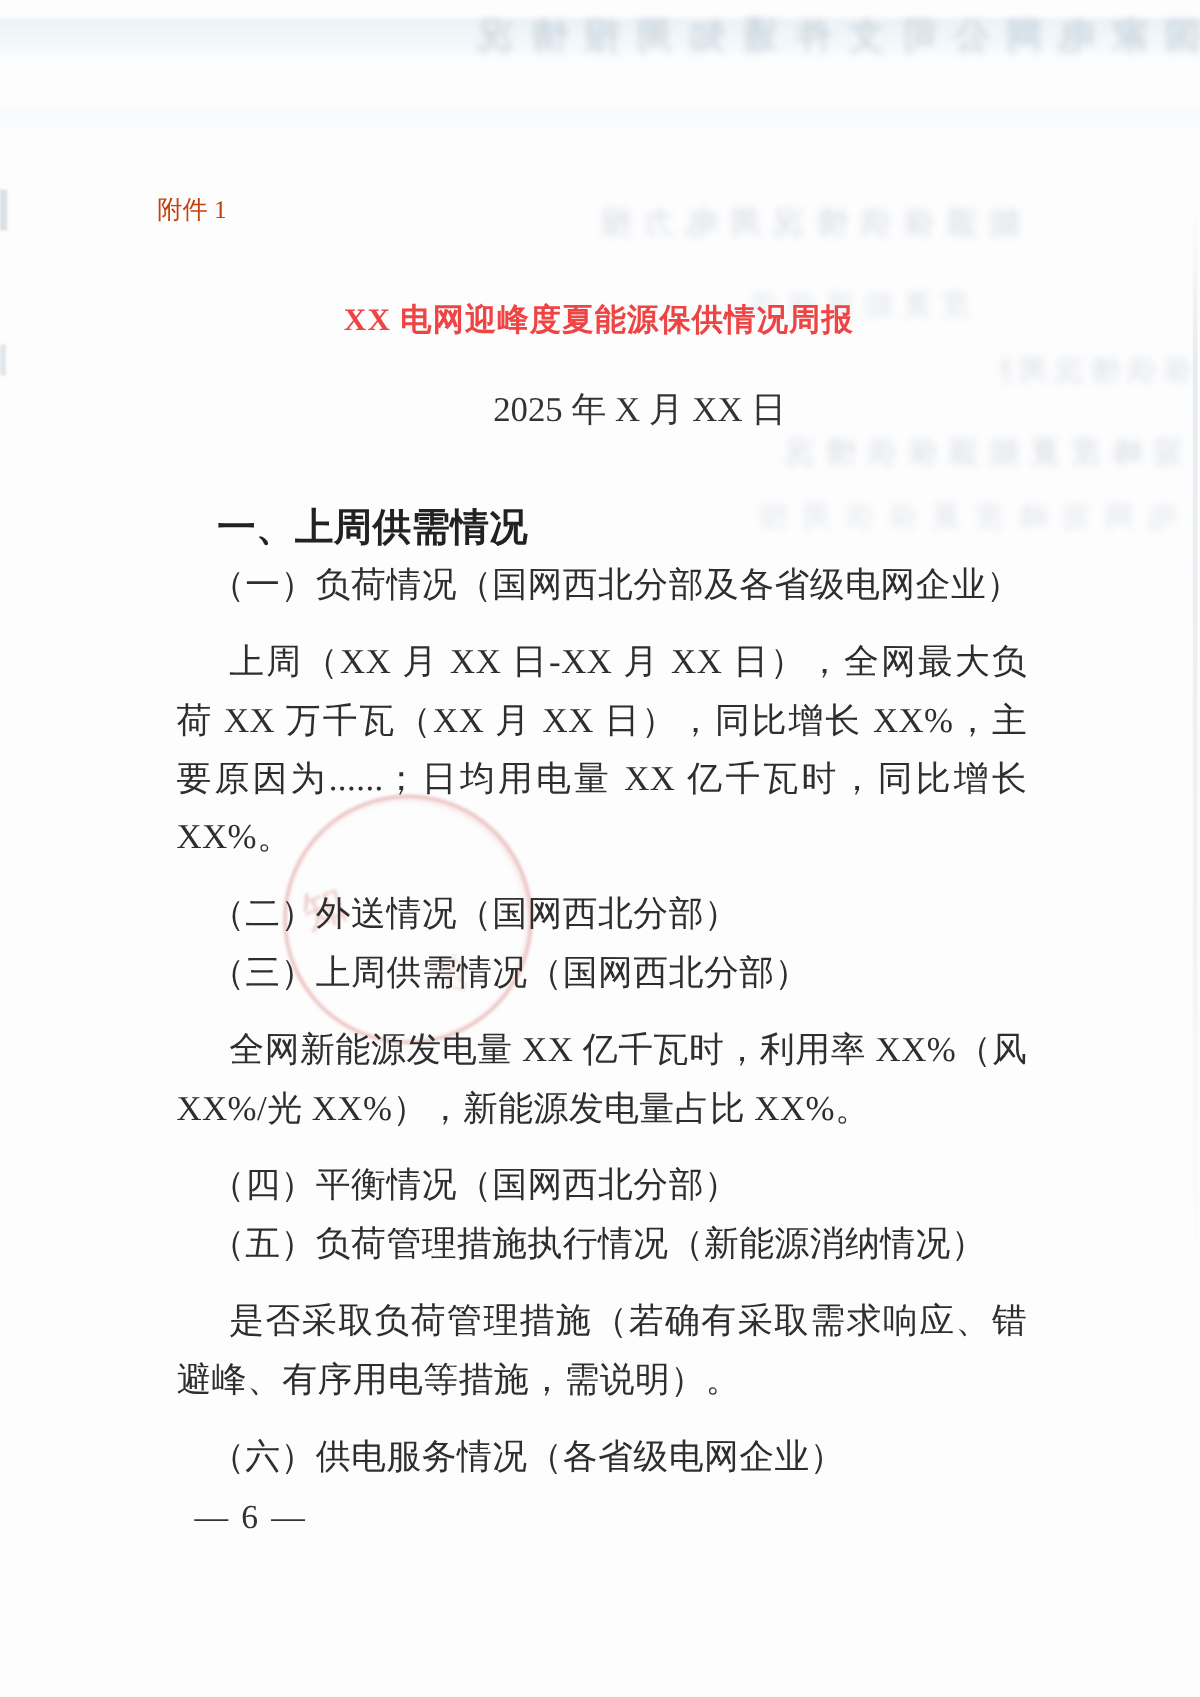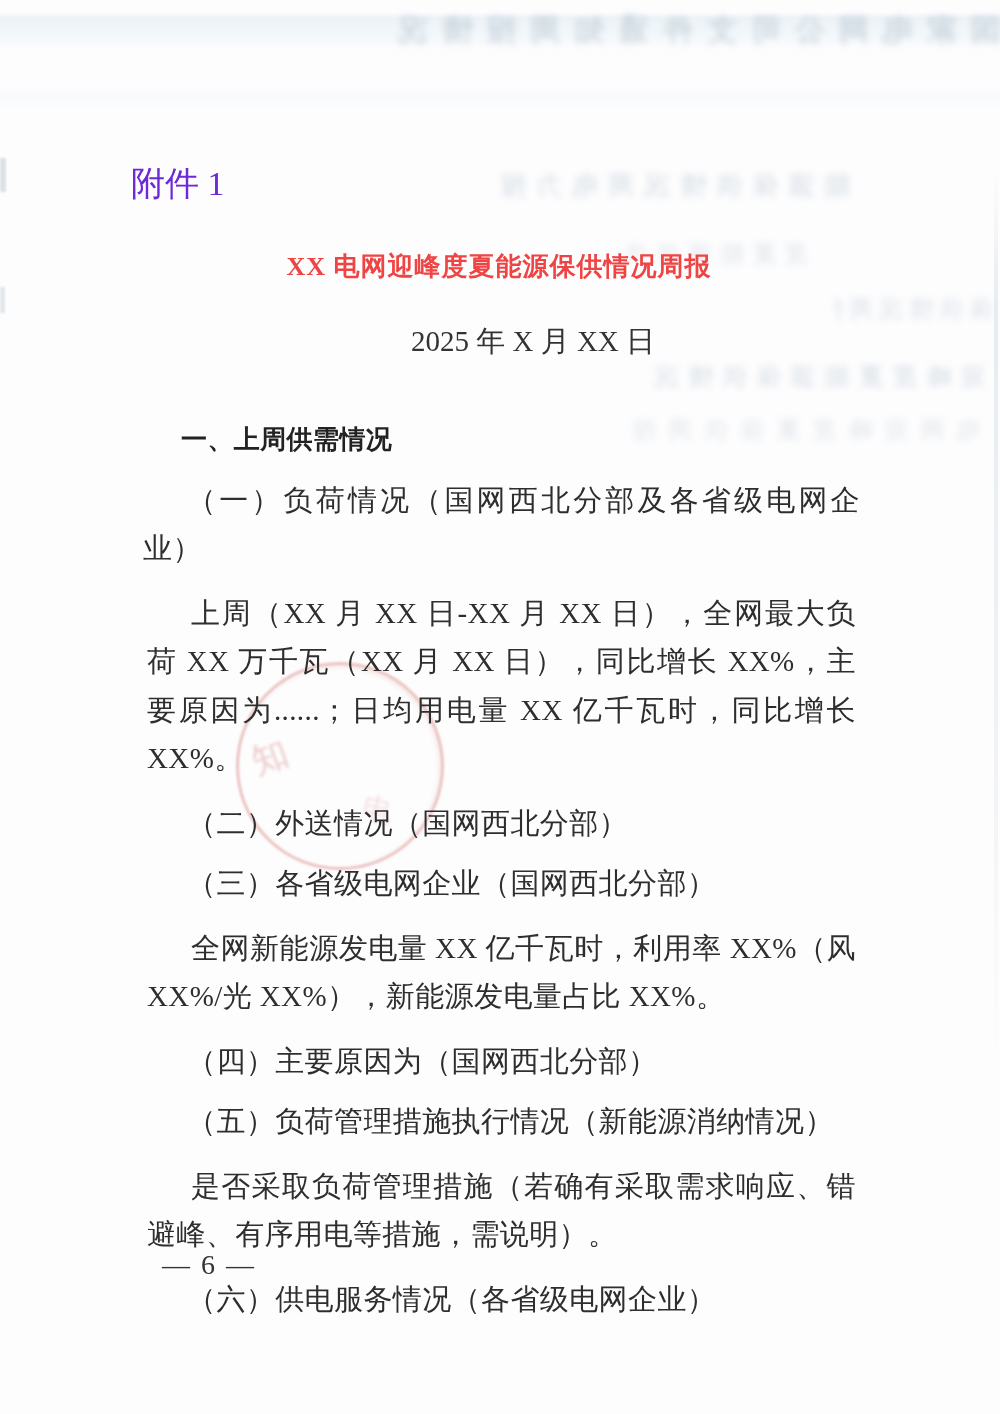--- a/index.html
+++ b/index.html
@@ -45,35 +45,35 @@
   .sc2{left:362px;top:790px;font-size:30px;opacity:.6;transform:rotate(14deg);}
   
   .right-edge{
     position:absolute;right:2px;top:170px;width:4px;height:900px;pointer-events:none;
     background:linear-gradient(180deg,rgba(215,222,228,0),rgba(213,222,228,.55) 15%,
       rgba(220,228,233,.35) 70%,rgba(255,255,255,0));
   }
   .left-mark1{position:absolute;left:0;top:158px;width:6px;height:34px;background:rgba(160,172,182,.35);filter:blur(1px);}
   .left-mark2{position:absolute;left:0;top:287px;width:5px;height:26px;background:rgba(170,182,190,.30);filter:blur(1px);}
   
-  .attachment{position:absolute;left:131px;top:161px;font-size:34px;color:#6d28d9;}
+  .attachment{position:absolute;left:131px;top:161px;font-size:21px;color:#c2410c;}
   .doc-title{
     position:absolute;top:249px;left:4px;width:990px;text-align:center;
     font-size:26px;font-weight:bold;color:#ef4444;letter-spacing:1px;
   }
   .doc-date{position:absolute;top:322px;left:0;width:1000px;text-align:center;font-size:29px;color:#333;margin-left:33px;}
   .doc-body{
     position:absolute;left:131px;top:415px;width:741px;
     font-size:29px;line-height:48.5px;text-align:justify;letter-spacing:.4px;
   }
   .doc-heading{
     font-family:"Liberation Sans","DejaVu Sans",sans-serif;
-    font-weight:bold;font-size:26px;text-indent:50px;color:#222;margin:0;
+    font-weight:bold;font-size:32px;text-indent:50px;color:#222;margin:0;
   }
-  .subhead{text-indent:44px;margin:12px;}
+  .subhead{text-indent:44px;margin:0;}
   .para{text-indent:44px;margin:16px;}
   .footer{position:absolute;left:162px;top:1249px;font-size:28px;color:#333;letter-spacing:2px;}
 </style>
 </head>
 <body>
 
 <div class="page">
 
   <div class="top-texture"></div>
 
@@ -96,23 +96,23 @@
 
   <div class="doc-title">XX 电网迎峰度夏能源保供情况周报</div>
 
   <div class="doc-date">2025 年 X 月 XX 日</div>
 
   <div class="doc-body">
     <p class="doc-heading">一、上周供需情况</p>
     <p class="subhead">（一）负荷情况（国网西北分部及各省级电网企业）</p>
     <p class="para">上周（XX 月 XX 日-XX 月 XX 日），全网最大负荷 XX 万千瓦（XX 月 XX 日），同比增长 XX%，主要原因为......；日均用电量 XX 亿千瓦时，同比增长 XX%。</p>
     <p class="subhead">（二）外送情况（国网西北分部）</p>
-    <p class="subhead">（三）各省级电网企业（国网西北分部）</p>
+    <p class="subhead">（三）上周供需情况（国网西北分部）</p>
     <p class="para">全网新能源发电量 XX 亿千瓦时，利用率 XX%（风 XX%/光 XX%），新能源发电量占比 XX%。</p>
-    <p class="subhead">（四）主要原因为（国网西北分部）</p>
+    <p class="subhead">（四）平衡情况（国网西北分部）</p>
     <p class="subhead">（五）负荷管理措施执行情况（新能源消纳情况）</p>
     <p class="para">是否采取负荷管理措施（若确有采取需求响应、错避峰、有序用电等措施，需说明）。</p>
     <p class="subhead">（六）供电服务情况（各省级电网企业）</p>
   </div>
 
   <div class="footer">— 6 —</div>
 
 </div>
 
 </body></html>

